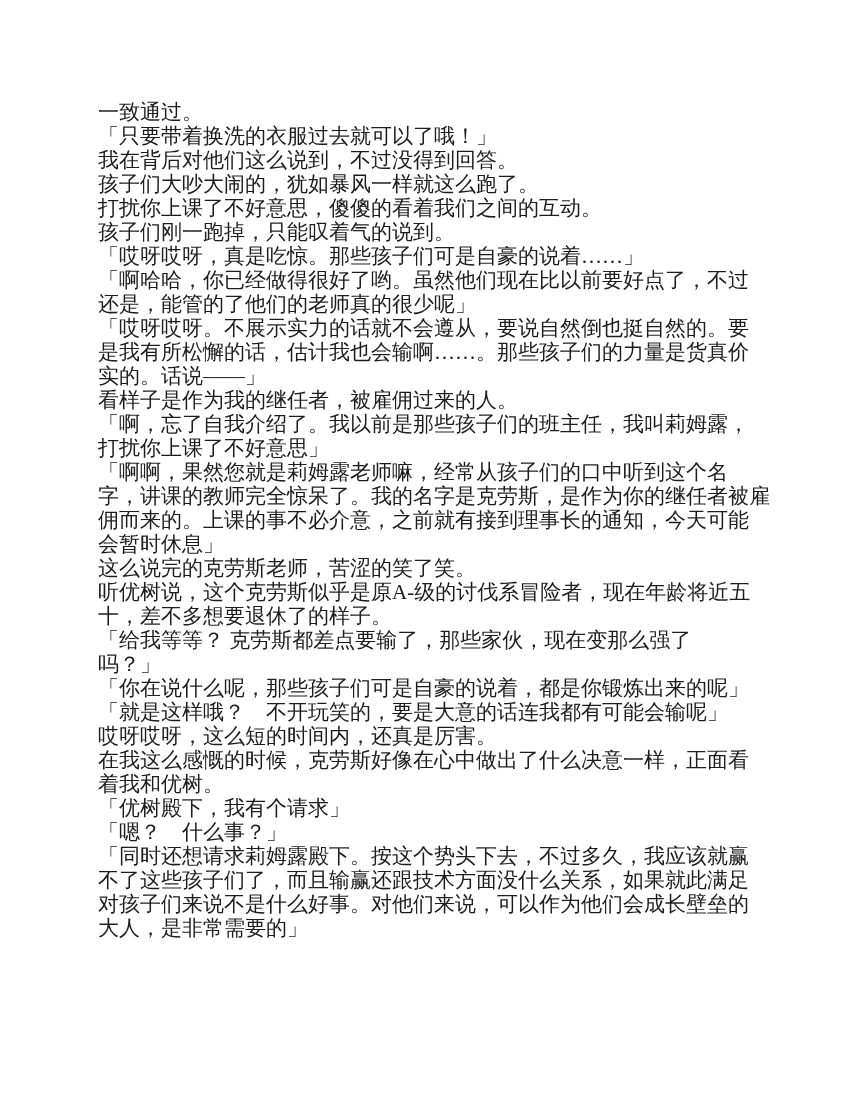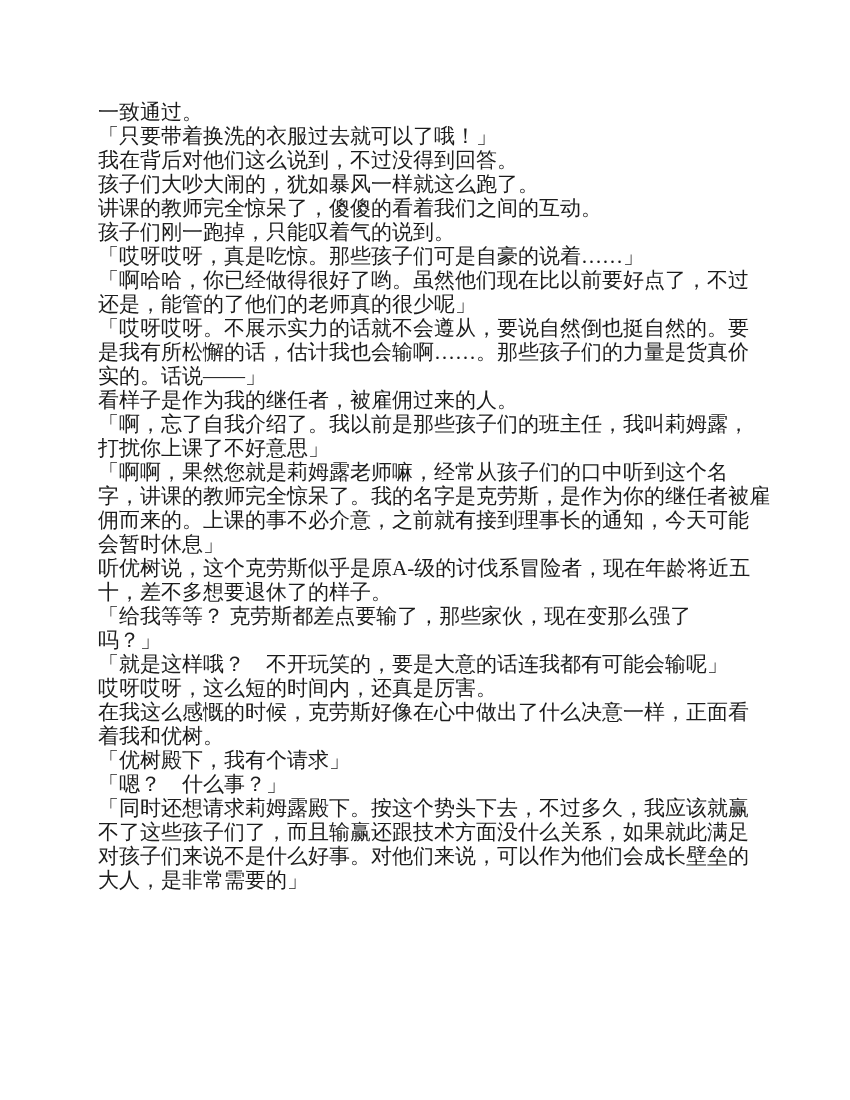--- a/index.html
+++ b/index.html
@@ -38,39 +38,41 @@
 </style>
 </head>
 <body>
 
 <div class="page" style="background: rgb(255, 255, 255);">
   <div class="text-block" style="color: rgb(28, 28, 28);">
       <p>一致通过。</p>
       <p>「只要带着换洗的衣服过去就可以了哦！」</p>
       <p>我在背后对他们这么说到，不过没得到回答。</p>
       <p>孩子们大吵大闹的，犹如暴风一样就这么跑了。</p>
-      <p>讲课的教师完全惊呆了，傻傻的看着我们之间的互动。</p>
+      <p>打扰你上课了不好意思，傻傻的看着我们之间的互动。</p>
       <p>孩子们刚一跑掉，只能叹着气的说到。</p>
       <p>「哎呀哎呀，真是吃惊。那些孩子们可是自豪的说着……」</p>
       <p>「啊哈哈，你已经做得很好了哟。虽然他们现在比以前要好点了，不过
 还是，能管的了他们的老师真的很少呢」</p>
       <p>「哎呀哎呀。不展示实力的话就不会遵从，要说自然倒也挺自然的。要
 是我有所松懈的话，估计我也会输啊……。那些孩子们的力量是货真价
 实的。话说——」</p>
       <p>看样子是作为我的继任者，被雇佣过来的人。</p>
       <p>「啊，忘了自我介绍了。我以前是那些孩子们的班主任，我叫莉姆露，
 打扰你上课了不好意思」</p>
       <p>「啊啊，果然您就是莉姆露老师嘛，经常从孩子们的口中听到这个名
 字，讲课的教师完全惊呆了。我的名字是克劳斯，是作为你的继任者被雇
 佣而来的。上课的事不必介意，之前就有接到理事长的通知，今天可能
 会暂时休息」</p>
+      <p>这么说完的克劳斯老师，苦涩的笑了笑。</p>
       <p>听优树说，这个克劳斯似乎是原A-级的讨伐系冒险者，现在年龄将近五
 十，差不多想要退休了的样子。</p>
       <p>「给我等等？ 克劳斯都差点要输了，那些家伙，现在变那么强了
 吗？」</p>
+      <p>「你在说什么呢，那些孩子们可是自豪的说着，都是你锻炼出来的呢」</p>
       <p>「就是这样哦？　不开玩笑的，要是大意的话连我都有可能会输呢」</p>
       <p>哎呀哎呀，这么短的时间内，还真是厉害。</p>
       <p>在我这么感慨的时候，克劳斯好像在心中做出了什么决意一样，正面看
 着我和优树。</p>
       <p>「优树殿下，我有个请求」</p>
       <p>「嗯？　什么事？」</p>
       <p>「同时还想请求莉姆露殿下。按这个势头下去，不过多久，我应该就赢
 不了这些孩子们了，而且输赢还跟技术方面没什么关系，如果就此满足
 对孩子们来说不是什么好事。对他们来说，可以作为他们会成长壁垒的
 大人，是非常需要的」</p>

